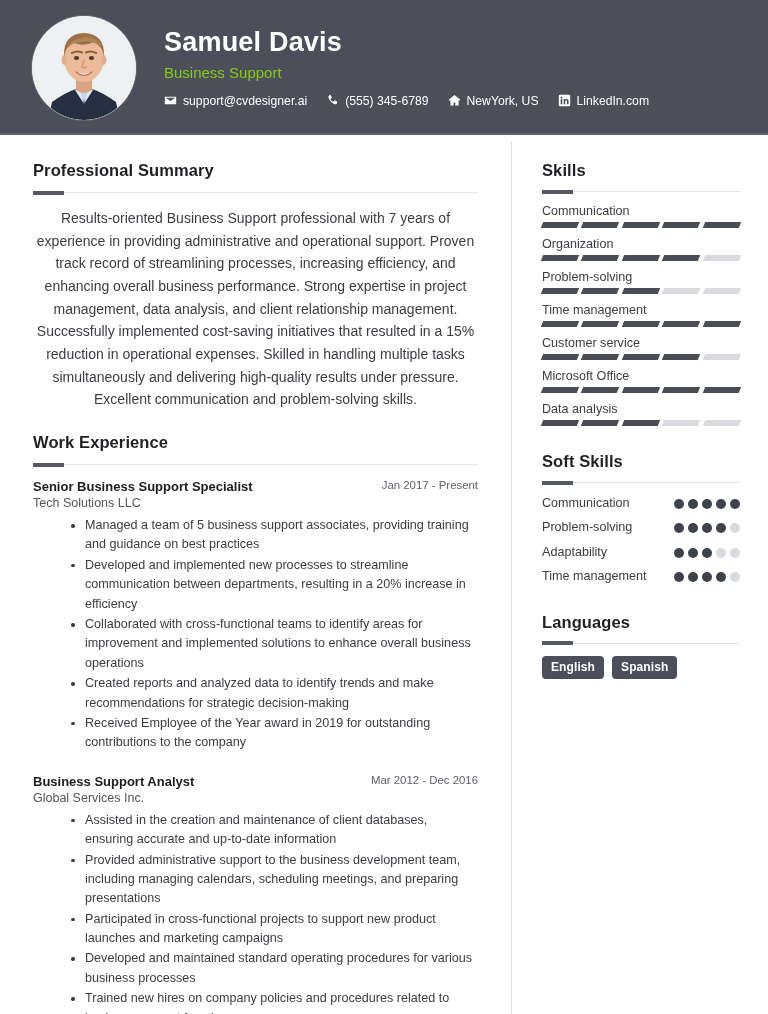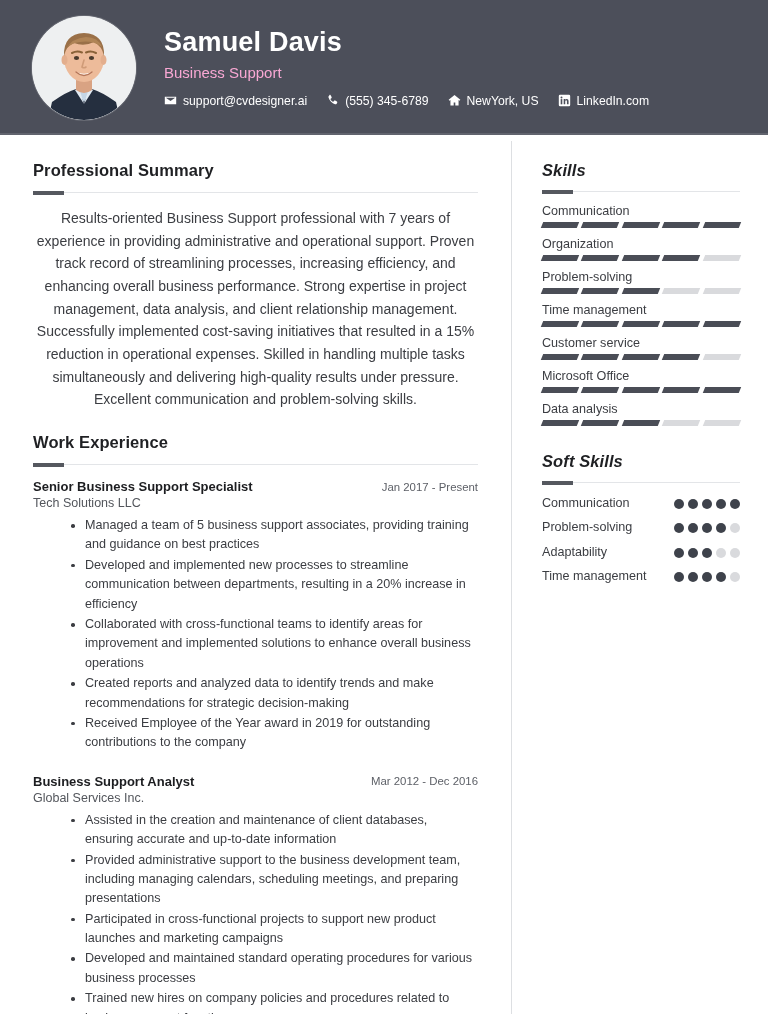--- a/index.html
+++ b/index.html
@@ -53,21 +53,21 @@
 
   .name {
     font-size: 27px;
     font-weight: bold;
     color: #ffffff;
     letter-spacing: 0.2px;
     line-height: 1.15;
   }
   .job-title {
     font-size: 15px;
-    color: #f9a8d4;
+    color: #84cc16;
     margin-top: 5px;
     font-weight: normal;
   }
 
   .contacts {
     display: flex;
     align-items: center;
     margin-top: 13px;
     gap: 19px;
     flex-wrap: nowrap;
@@ -130,37 +130,37 @@
   .sec-rule::before {
     content: "";
     position: absolute;
     left: 0; top: -1.5px;
     width: 31px;
     height: 4px;
     background: #55585f;
   }
 
   
-  .col-right .sec-title { font-size: 16.5px; font-style: italic; }
+  .col-right .sec-title { font-size: 16.5px; }
   .col-right .sec-rule { margin-top: 11px; margin-bottom: 12px; }
 
   
   .summary {
     font-size: 14px;
     line-height: 1.62;
     color: #3b3d42;
     text-align: center;
   }
 
   
   .job { margin-bottom: 7px; }
   .job-head {
     display: flex;
     justify-content: space-between;
-    align-items: center;
+    align-items: flex-start;
   }
   .job-role {
     font-size: 13px;
     font-weight: bold;
     color: #1c1d20;
   }
   .job-dates {
     font-size: 11.4px;
     color: #5d6067;
     white-space: nowrap;
@@ -537,16 +537,24 @@
           <div class="dots">
               <span class="dot on"></span>
               <span class="dot on"></span>
               <span class="dot on"></span>
               <span class="dot on"></span>
               <span class="dot"></span>
             </div>
         </div>
       </div>
 
+      <div class="section section-lang">
+        <div class="sec-title">Languages</div>
+        <div class="sec-rule"></div>
+        <div class="lang-tags">
+          <span class="lang-tag">English</span>
+          <span class="lang-tag">Spanish</span>
+        </div>
+      </div>
 
     </div>
   </div>
 </div>
 
 </body></html>

